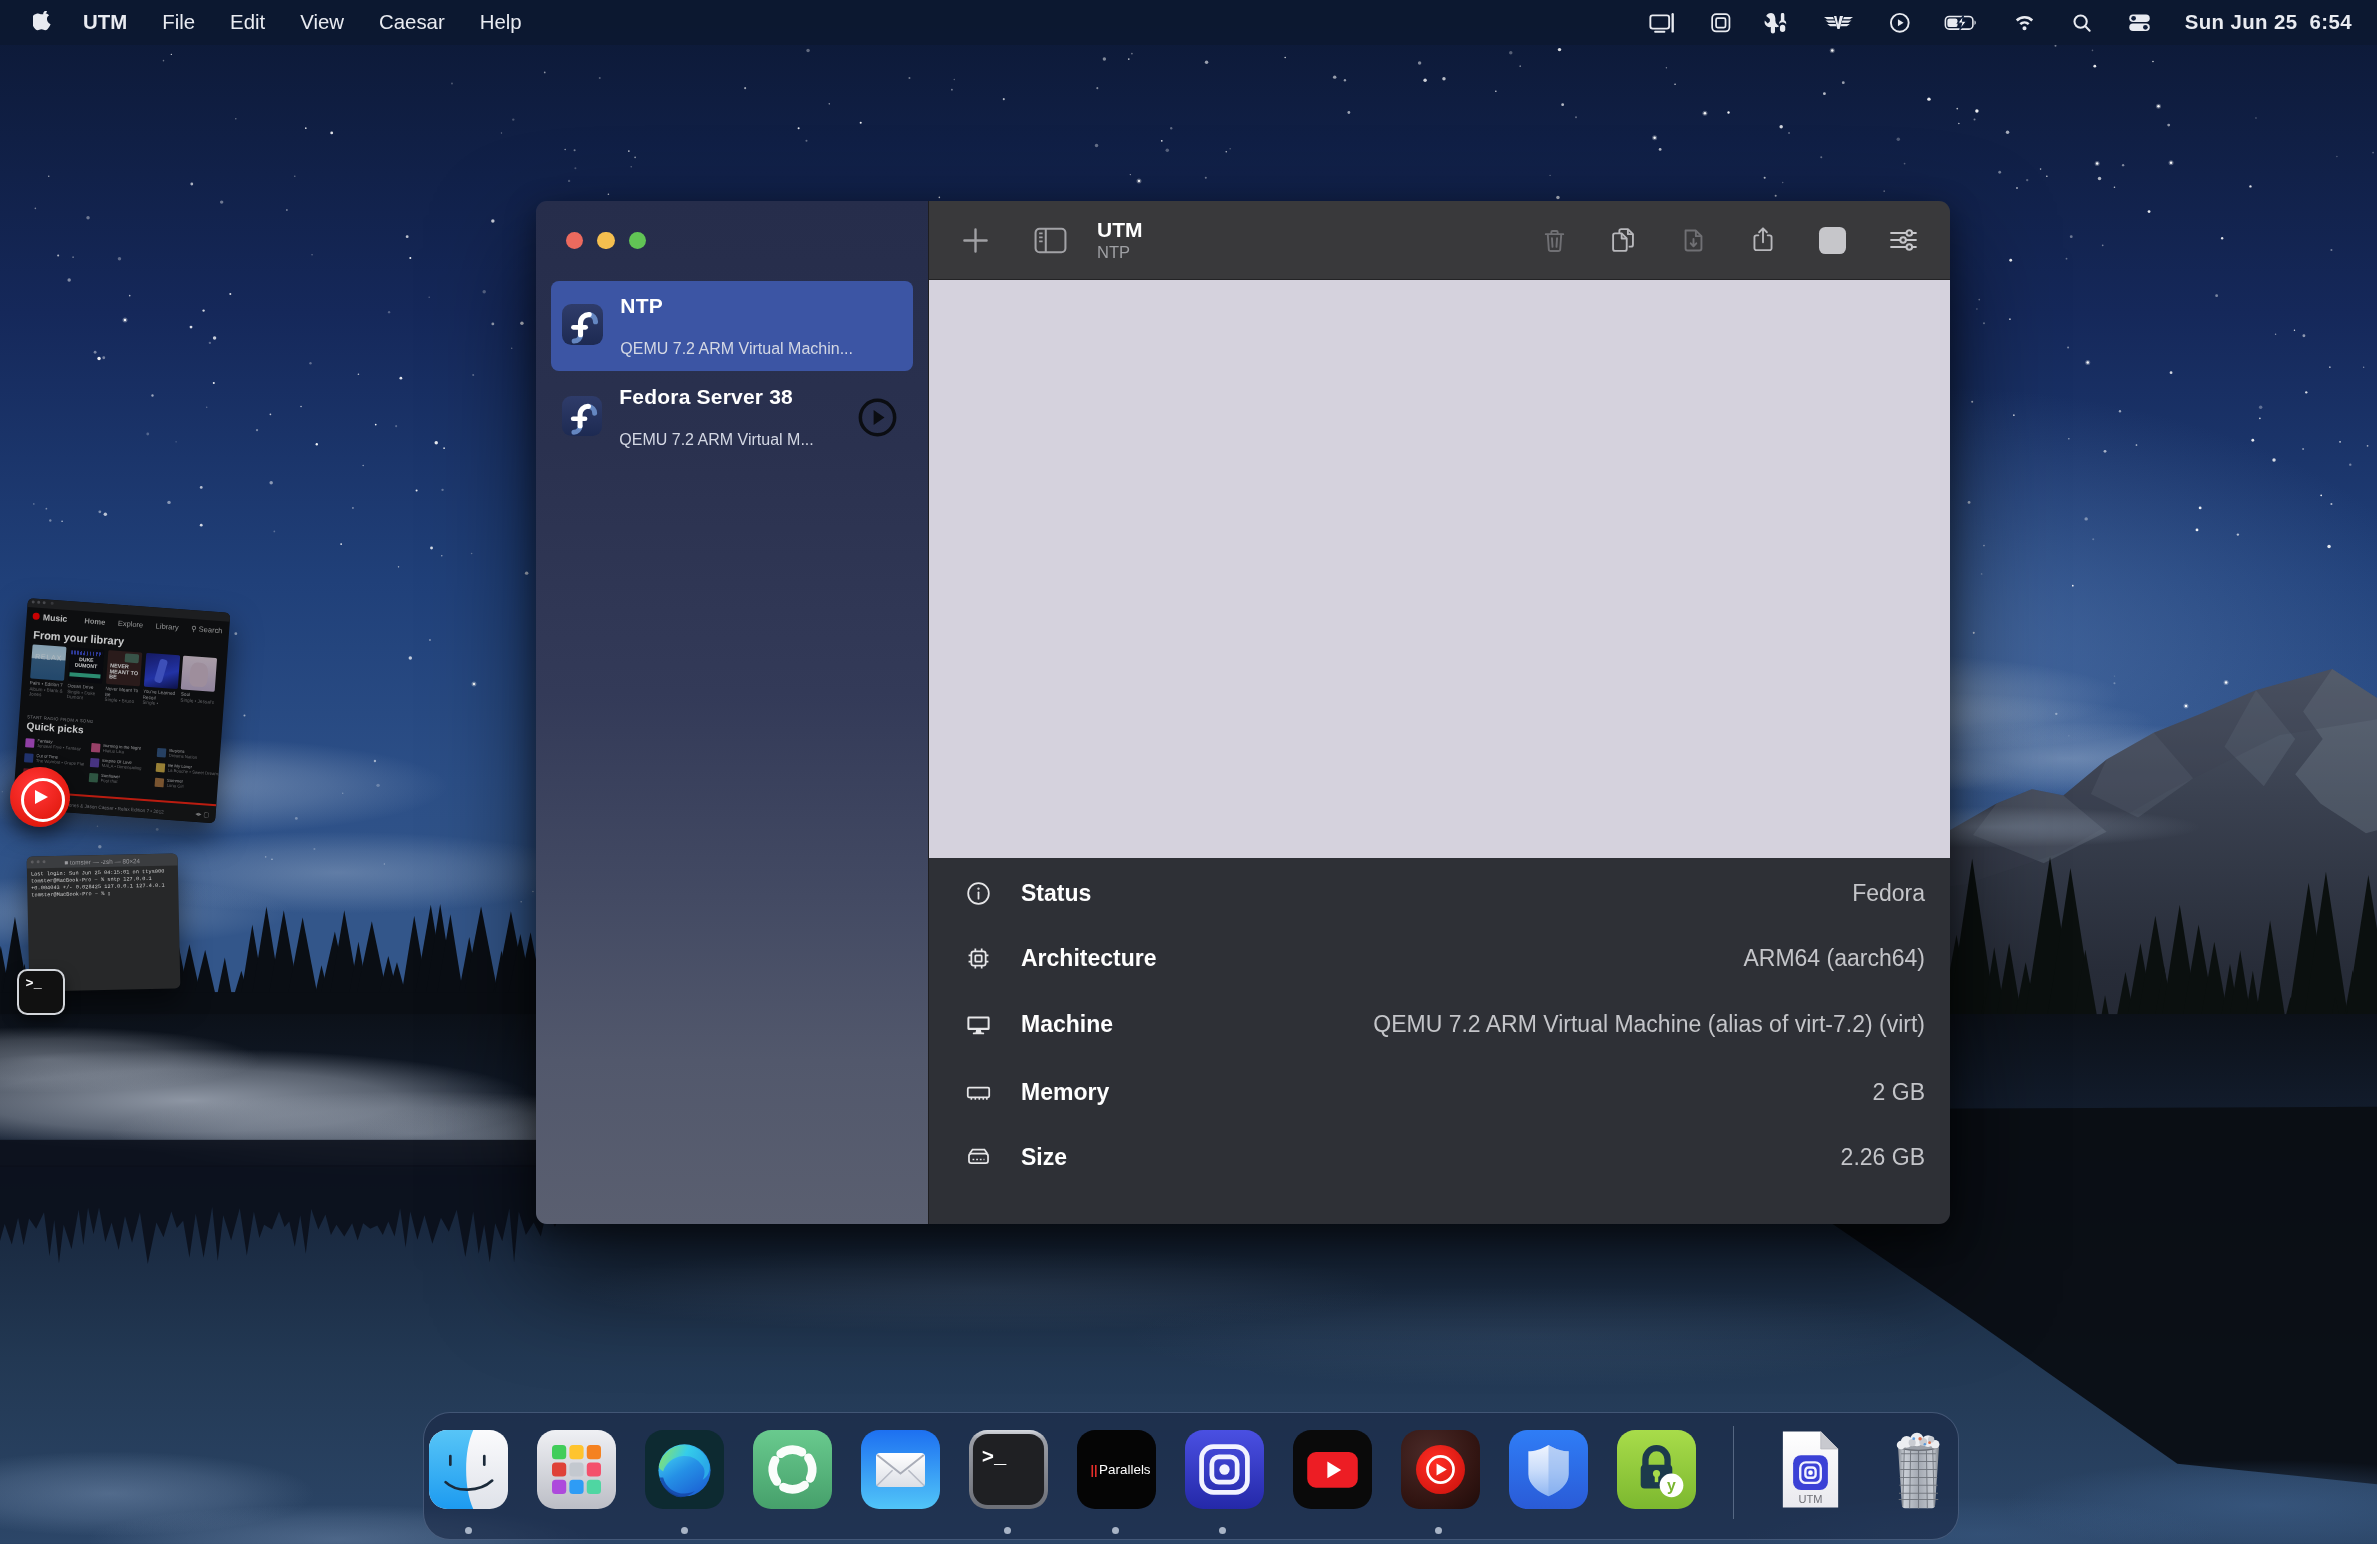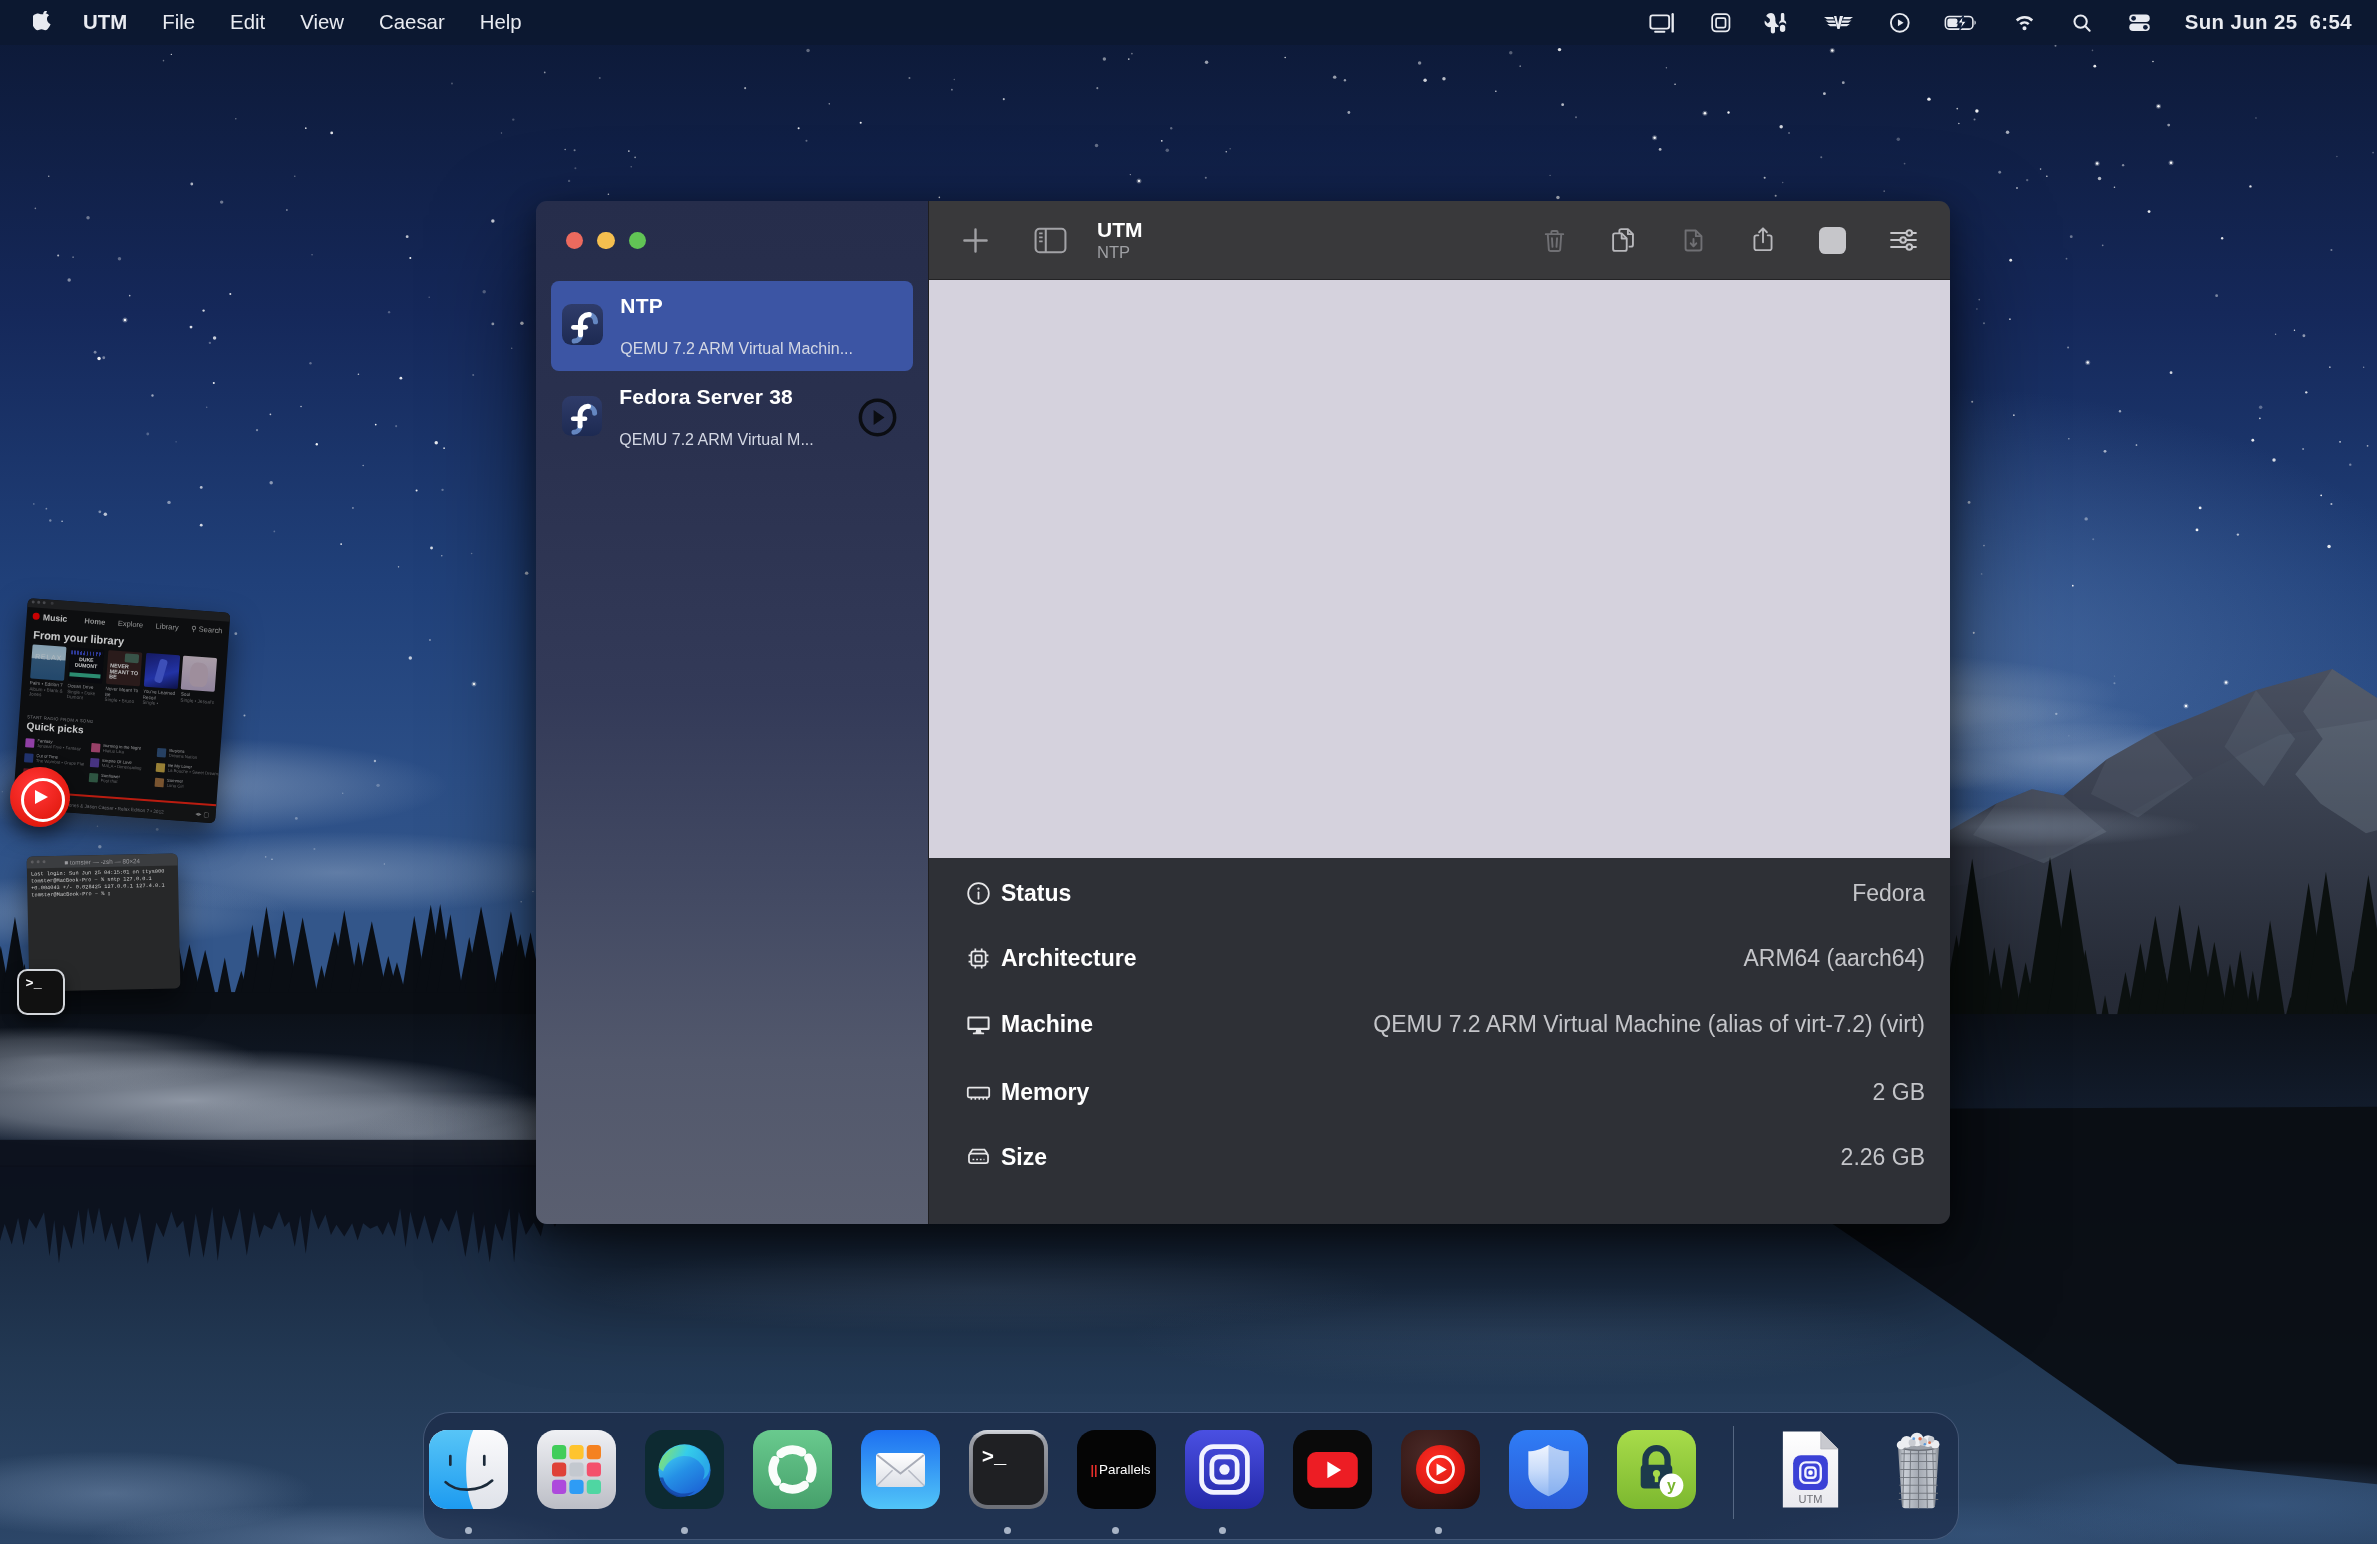--- a/index.html
+++ b/index.html
@@ -81,21 +81,21 @@
 .toolbar svg:last-child { margin-right:31px; }
 .content { flex:1; background:#d5d2dd; }
 .infopanel { height:366px; background:#2e3036; position:relative; }
 .irow { position:absolute; left:0; width:100%; height:0; }
 .irow:nth-child(1) { top:35px; }
 .irow:nth-child(2) { top:100px; }
 .irow:nth-child(3) { top:166px; }
 .irow:nth-child(4) { top:234px; }
 .irow:nth-child(5) { top:299px; }
 .ii { position:absolute; left:36px; top:-13.4px; }
-.ilab { position:absolute; left:72px; top:-12.6px; font-size:23px; font-weight:bold; color:#fff; }
+.ilab { position:absolute; left:92px; top:-12.6px; font-size:23px; font-weight:bold; color:#fff; }
 .ival { position:absolute; right:25px; top:-12.6px; font-size:23px; color:#c4c5c9; }
 
 
 .dock { position:absolute; left:423px; top:1412px; width:1536px; height:128px; background:rgba(26,40,70,0.62); border:0.8px solid rgba(130,150,185,0.38); border-radius:27px; display:flex; align-items:flex-start; padding:16.5px 4.7px 0 4.7px; gap:29px; }
 .dicon { width:79px; height:79px; flex:none; position:relative; }
 .dicon svg { position:absolute; left:0; top:0; }
 .dsep { width:1.6px; height:93px; background:rgba(190,205,230,0.35); flex:none; margin:-3.1px 7.9px 0 7.9px; }
 .ddot { position:absolute; top:114px; width:7px; height:7px; border-radius:50%; background:rgba(203,212,228,0.8); }
 </style></head>
 <body>

